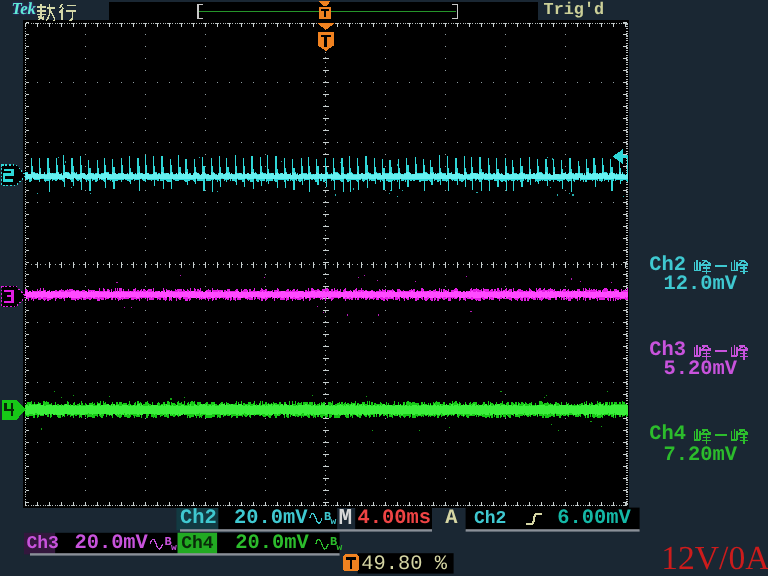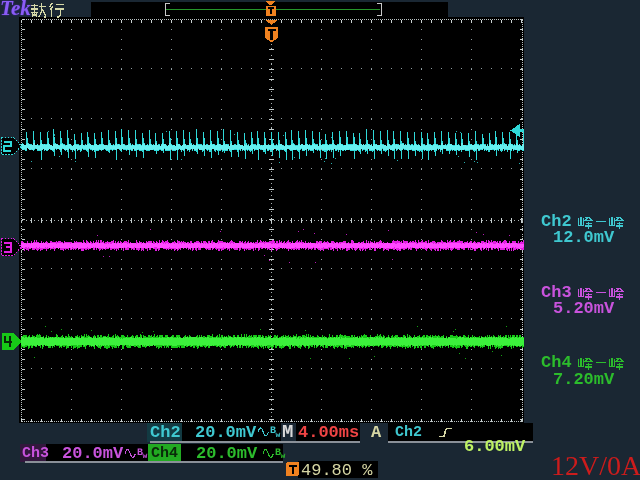--- a/index.html
+++ b/index.html
@@ -164,32 +164,33 @@
 <path d="M125 453.5 q2.6 -8 5.2 0 q2.6 8 5.2 0" stroke="#c853dc" stroke-width="1.1" fill="none"></path>
       <text x="137" y="454.5" font-family="Liberation Mono" font-size="10" font-weight="bold" fill="#c853dc">B</text>
       <text x="142.5" y="458" font-family="Liberation Mono" font-size="8" font-weight="bold" fill="#c853dc">w</text>
 <path d="M263 453.5 q2.6 -8 5.2 0 q2.6 8 5.2 0" stroke="#2cbc2c" stroke-width="1.1" fill="none"></path>
       <text x="275" y="454.5" font-family="Liberation Mono" font-size="10" font-weight="bold" fill="#2cbc2c">B</text>
       <text x="280.5" y="458" font-family="Liberation Mono" font-size="8" font-weight="bold" fill="#2cbc2c">w</text>
 <path d="M438.5 436.5H443C445.8 436.5 444.2 428.5 447.2 428.5H451.5" stroke="#d6d6a4" stroke-width="1.8" fill="none"></path>
 <rect x="286" y="462" width="13" height="14" rx="2" fill="#f08220"></rect>
 <path d="M288.5 465.5h8M292.5 465.5v8.5" stroke="#000" stroke-width="2" fill="none"></path>
 </svg>
-<div style="position:absolute;left:0px;top:0px;width:30px;height:17px;font-family:'Liberation Serif',serif;font-weight:bold;font-style:italic;font-size:21px;line-height:17px;color:#8b5cf6;filter:blur(0.5px);text-shadow:0 0 2px #4a2cb0;text-align:right;">Tek</div>
+<div style="position:absolute;left:0px;top:0px;width:30px;height:17px;font-family:'Liberation Serif',serif;font-weight:bold;font-style:italic;font-size:14px;line-height:17px;color:#5eead4;filter:blur(0.5px);text-shadow:0 0 2px #4a2cb0;text-align:right;">Tek</div>
+<div style="position:absolute;left:453px;top:2px;width:90px;height:16px;font-family:'Liberation Mono',monospace;font-weight:bold;font-size:14px;line-height:14px;color:#ccd098;">Trig'd</div>
 <div style="position:absolute;left:541px;top:215px;width:40px;height:14px;font-family:'Liberation Mono',monospace;font-weight:bold;font-size:17px;line-height:14px;color:#3fc8d0;">Ch2</div>
 <div style="position:absolute;left:553px;top:231px;width:90px;height:14px;font-family:'Liberation Mono',monospace;font-weight:bold;font-size:17px;line-height:14px;color:#3fc8d0;">12.0mV</div>
 <div style="position:absolute;left:541px;top:286px;width:40px;height:14px;font-family:'Liberation Mono',monospace;font-weight:bold;font-size:17px;line-height:14px;color:#c853dc;">Ch3</div>
 <div style="position:absolute;left:553px;top:302px;width:90px;height:14px;font-family:'Liberation Mono',monospace;font-weight:bold;font-size:17px;line-height:14px;color:#c853dc;">5.20mV</div>
 <div style="position:absolute;left:541px;top:356px;width:40px;height:14px;font-family:'Liberation Mono',monospace;font-weight:bold;font-size:17px;line-height:14px;color:#2cbc2c;">Ch4</div>
 <div style="position:absolute;left:553px;top:373px;width:90px;height:14px;font-family:'Liberation Mono',monospace;font-weight:bold;font-size:17px;line-height:14px;color:#2cbc2c;">7.20mV</div>
 <div style="position:absolute;left:150px;top:426px;width:36px;height:14px;font-family:'Liberation Mono',monospace;font-weight:bold;font-size:17px;line-height:14px;color:#3fc8d0;">Ch2</div>
 <div style="position:absolute;left:195px;top:426px;width:70px;height:14px;font-family:'Liberation Mono',monospace;font-weight:bold;font-size:17px;line-height:14px;color:#3fc8d0;">20.0mV</div>
 <div style="position:absolute;left:282px;top:425px;width:16px;height:15px;font-family:'Liberation Mono',monospace;font-weight:bold;font-size:19px;line-height:14px;color:#d8d8d8;">M</div>
 <div style="position:absolute;left:298px;top:426px;width:62px;height:14px;font-family:'Liberation Mono',monospace;font-weight:bold;font-size:17px;line-height:14px;color:#ef4444;">4.00ms</div>
 <div style="position:absolute;left:371px;top:426px;width:12px;height:14px;font-family:'Liberation Mono',monospace;font-weight:bold;font-size:17px;line-height:14px;color:#d6d6a4;">A</div>
 <div style="position:absolute;left:395px;top:426px;width:36px;height:14px;font-family:'Liberation Mono',monospace;font-weight:bold;font-size:15px;line-height:14px;color:#3fc8d0;">Ch2</div>
-<div style="position:absolute;left:464px;top:440px;width:62px;height:14px;font-family:'Liberation Mono',monospace;font-weight:bold;font-size:17px;line-height:14px;color:#bef264;">6.00mV</div>
+<div style="position:absolute;left:464px;top:426px;width:62px;height:14px;font-family:'Liberation Mono',monospace;font-weight:bold;font-size:17px;line-height:14px;color:#14b8a6;text-align:center;">6.00mV</div>
 <div style="position:absolute;left:22px;top:447px;width:36px;height:14px;font-family:'Liberation Mono',monospace;font-weight:bold;font-size:15px;line-height:14px;color:#c853dc;">Ch3</div>
 <div style="position:absolute;left:62px;top:447px;width:70px;height:14px;font-family:'Liberation Mono',monospace;font-weight:bold;font-size:17px;line-height:14px;color:#c853dc;">20.0mV</div>
 <div style="position:absolute;left:151px;top:447px;width:36px;height:14px;font-family:'Liberation Mono',monospace;font-weight:bold;font-size:15px;line-height:14px;color:#0a2a0a;">Ch4</div>
 <div style="position:absolute;left:196px;top:447px;width:70px;height:14px;font-family:'Liberation Mono',monospace;font-weight:bold;font-size:17px;line-height:14px;color:#2cbc2c;">20.0mV</div>
 <div style="position:absolute;left:301px;top:464px;width:76px;height:14px;font-family:'Liberation Mono',monospace;font-weight:normal;font-size:17px;line-height:14px;color:#d6d6a4;">49.80 %</div>
 <div style="position:absolute;left:551px;top:454px;width:92px;height:24px;font-family:'Liberation Serif',serif;font-size:28px;line-height:24px;color:#cc1c1c;">12V/0A</div>
 </div>
 </body></html>

